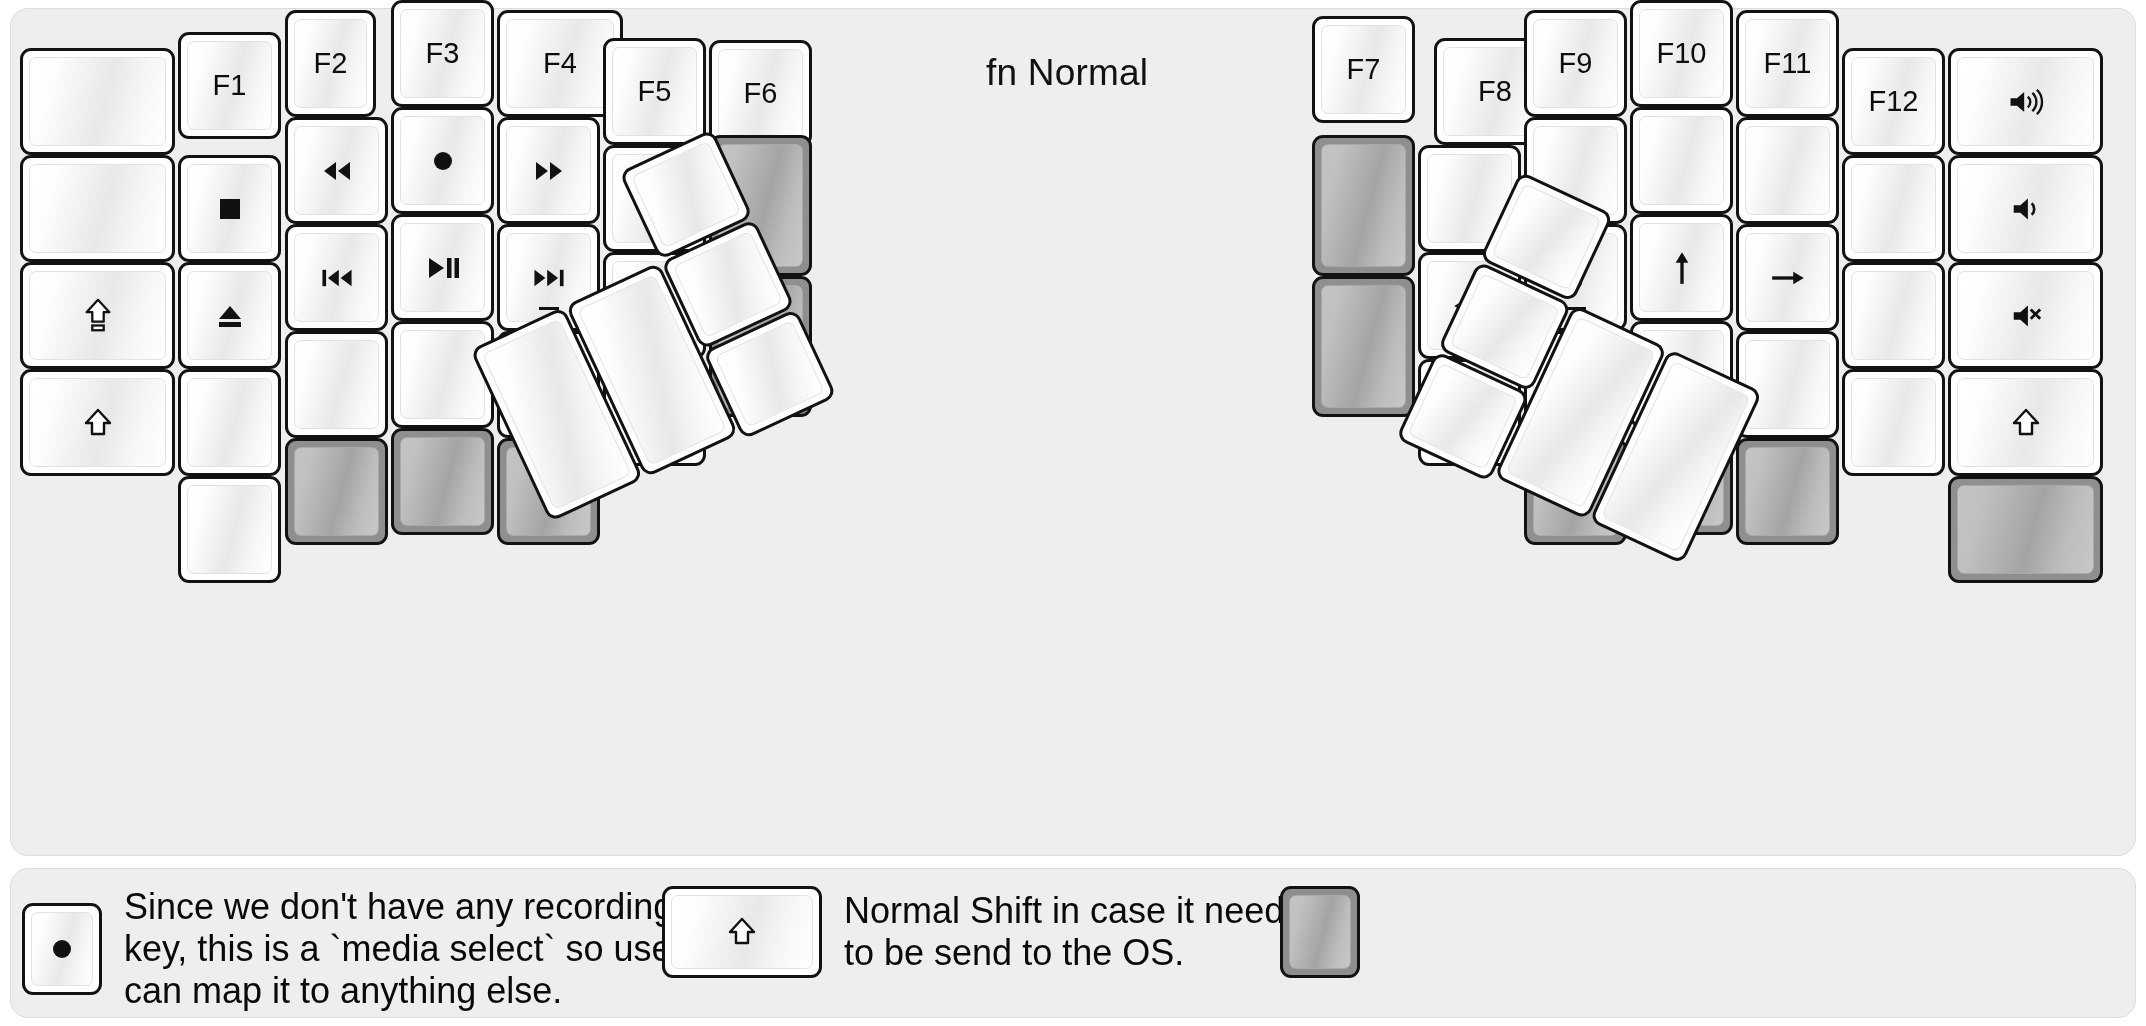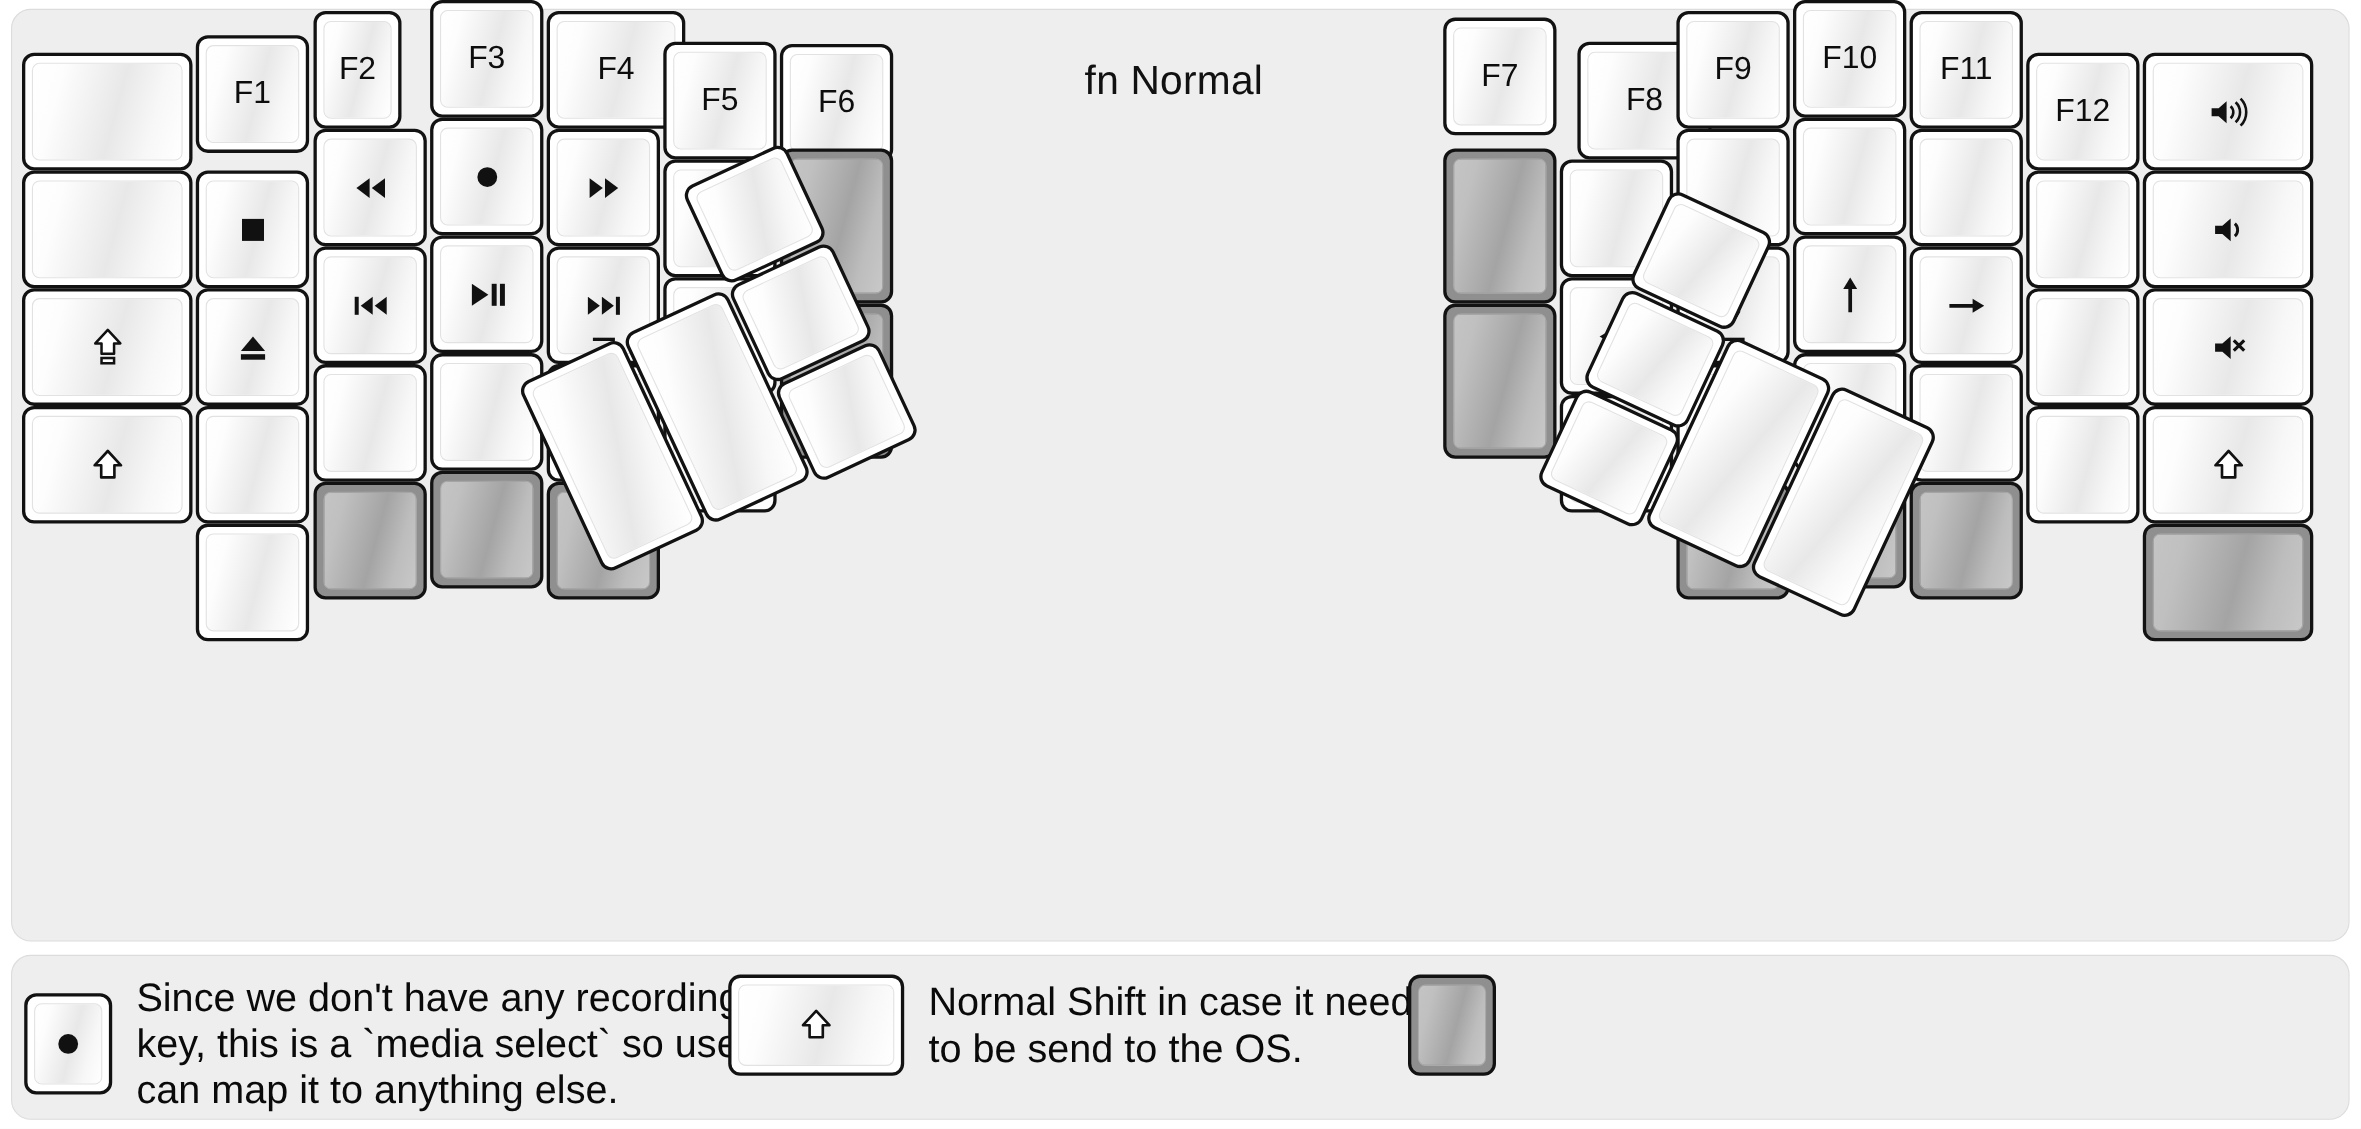--- a/index.html
+++ b/index.html
@@ -178,21 +178,21 @@
             </svg>
           </span>
         </div>
       </div>
       <div class="key" style="left: 178px; top: 369px; width: 103px; height: 107px;">
         <div class="top"></div>
       </div>
       <div class="key" style="left: 178px; top: 476px; width: 103px; height: 107px;">
         <div class="top"></div>
       </div>
-      <div class="key" style="left: 285px; top: 10px; width: 80px; height: 107px; text-align: center;">
+      <div class="key" style="left: 285px; top: 10px; width: 91px; height: 107px; text-align: center;">
         <div class="top">
           <span class="lbl">F2</span>
         </div>
       </div>
       <div class="key" style="left: 285px; top: 117px; width: 103px; height: 107px;">
         <div class="top">
           <span class="glyph">
             <svg width="40" height="40" viewBox="0 0 40 32">
               <polygon points="19,7 19,25 7,16" fill="#111"></polygon>
               <polygon points="33,7 33,25 21,16" fill="#111"></polygon>

